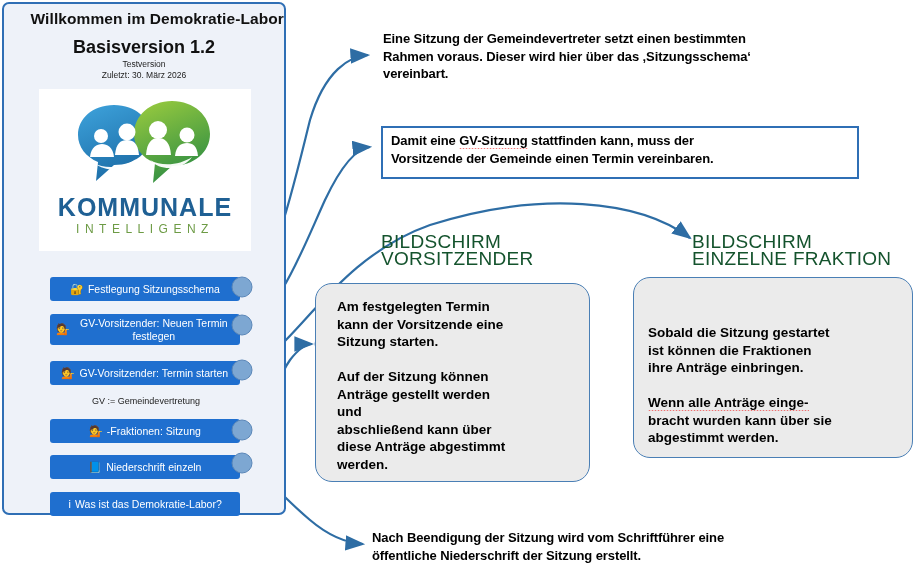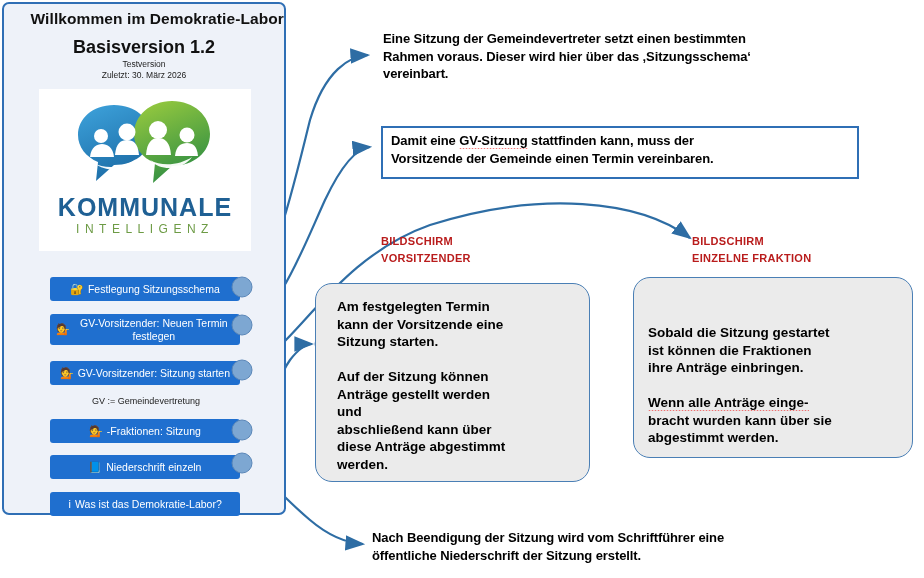--- a/index.html
+++ b/index.html
@@ -64,22 +64,22 @@
   
   .callout{
     position:absolute; font-weight:bold; color:#000;
     font-size:13px; line-height:17.5px; letter-spacing:-0.1px;
   }
   .boxed{
     border:2px solid #2f6fb5; background:#fff; padding:4px 8px 5px 8px;
     box-sizing:border-box;
   }
   .scrhead{
-    position:absolute; font-weight:bold; color:#b91c1c;
-    font-size:11px; line-height:17px; letter-spacing:.3px;
+    position:absolute; font-weight:normal; color:#14532d;
+    font-size:19px; line-height:17px; letter-spacing:.3px;
   }
   .screen-card{
     position:absolute; background:#ebebeb;
     border:1.4px solid #4a7fb5; border-radius:17px; box-sizing:border-box;
   }
   .screen-card .body{
     position:absolute; font-weight:bold; color:#000;
     font-size:13.5px; line-height:17.5px;
   }
   .sp{ position:relative; }
@@ -153,21 +153,21 @@
     <div class="btn" style="top:273px;height:24px;">
       <span class="bico">🔐</span>
       <span class="blabel">Festlegung Sitzungsschema</span>
     </div>
     <div class="btn" style="top:310px;height:31px;">
       <span class="bico">💁</span>
       <span class="blabel">GV-Vorsitzender: Neuen Termin festlegen</span>
     </div>
     <div class="btn" style="top:357px;height:24px;">
       <span class="bico">💁</span>
-      <span class="blabel">GV-Vorsitzender: Sitzung starten</span>
+      <span class="blabel">GV-Vorsitzender: Termin starten</span>
     </div>
     <div class="gv-note">GV := Gemeindevertretung</div>
     <div class="btn" style="top:415px;height:24px;">
       <span class="bico">💁</span>
       <span class="blabel">-Fraktionen: Sitzung</span>
     </div>
     <div class="btn" style="top:451px;height:24px;">
       <span class="bico">📘</span>
       <span class="blabel">Niederschrift einzeln</span>
     </div>

